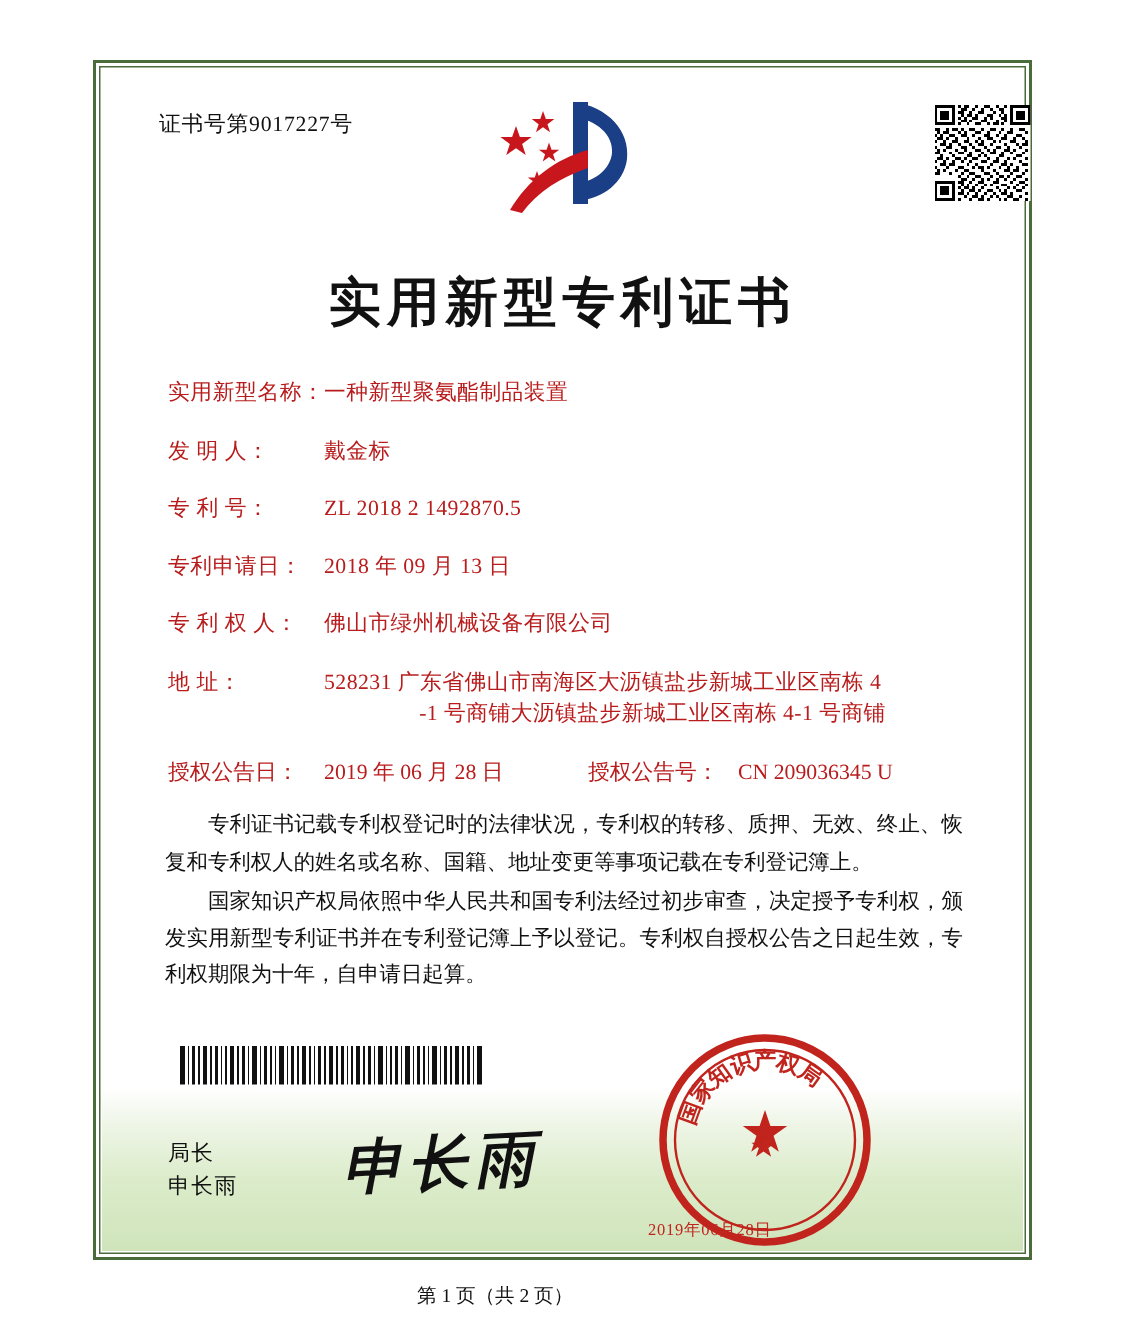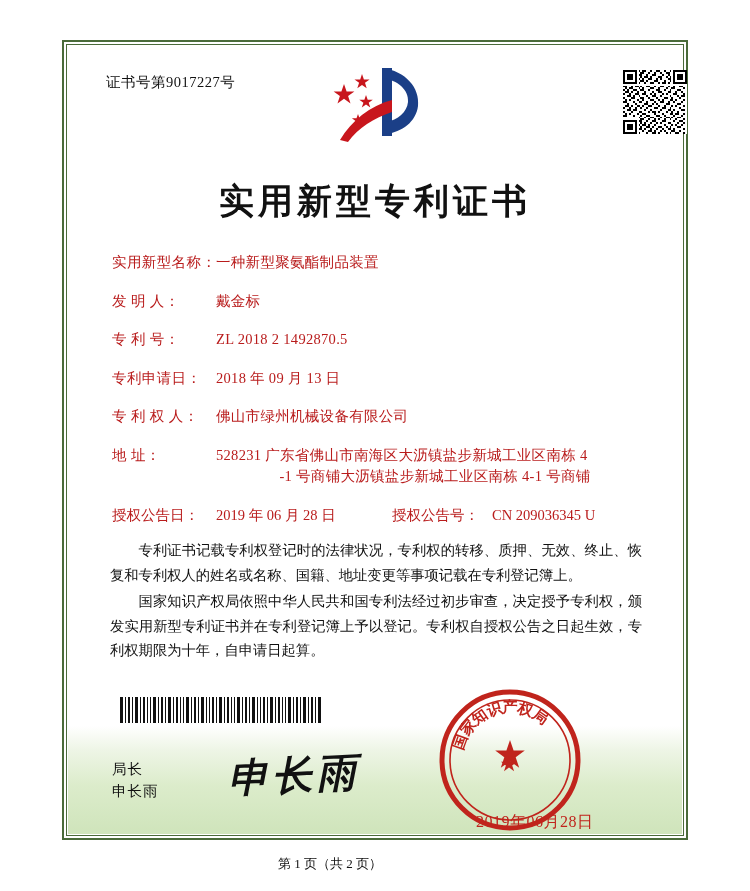--- a/index.html
+++ b/index.html
@@ -181,23 +181,23 @@
   
   .seal {
     position: absolute;
     left: 438px;
     top: 688px;
     width: 144px;
     height: 144px;
   }
   .seal-date {
     position: absolute;
-    left: 476px;
+    left: 432px;
     top: 812px;
-    font-size: 16px;
+    font-size: 11px;
     color: #c0241c;
     letter-spacing: 0.5px;
   }
   .footer {
     position: absolute;
     left: 0;
     top: 855px;
     width: 660px;
     text-align: center;
     font-size: 13px;

